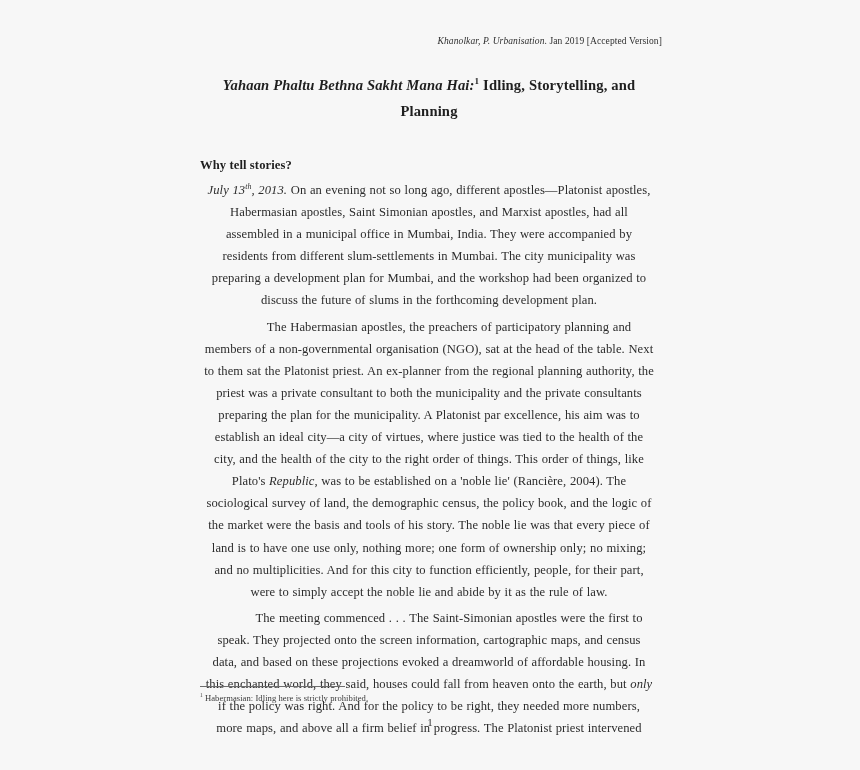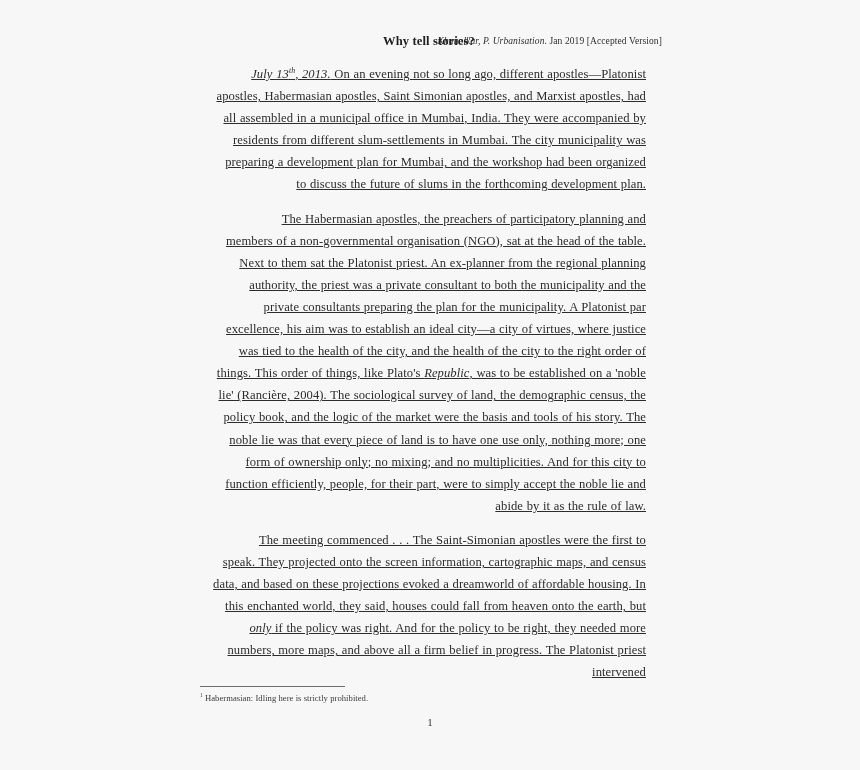--- a/index.html
+++ b/index.html
@@ -65,32 +65,30 @@
 
   
   .section-heading {
     margin: 0;
     padding-top: 31px;
     font-size: 12.6px;
     font-weight: bold;
     line-height: 20px;
     letter-spacing: 0.1px;
     color: #1f1f1f;
-    text-align: center;
   }
 
   
   p.body {
-    margin: 12px;
+    margin: 4px;
     font-size: 12.6px;
     line-height: 22.1px;
-    text-align: right;
+    text-align: center;
     letter-spacing: 0.08px;
     word-spacing: 0.4px;
-    text-decoration: underline;
   }
   p.body.indent {
     text-indent: 40px;
   }
   p.body .ital { font-style: italic; }
 
   
   .footnote-area {
     position: absolute;
     left: 200px;
@@ -127,20 +125,21 @@
 
 <div class="page">
 
   <div class="running-head">
     <span class="ital">Khanolkar, P.</span>
     <span class="ital">Urbanisation</span><span>. <span>Jan 2019 [Accepted Version]</span></span>
   </div>
 
   <div class="content">
 
+    <h1 class="doc-title"><span class="phrase">Yahaan Phaltu Bethna Sakht Mana Hai:</span><sup>1</sup><span> Idling, Storytelling, and Planning</span></h1>
 
     <h2 class="section-heading">Why tell stories?</h2>
 
     <p class="body"><span class="ital">July 13</span><sup class="ital">th</sup><span class="ital">, 2013.</span><span> On an evening not so long ago, different apostles—Platonist apostles, Habermasian apostles, Saint Simonian apostles, and Marxist apostles, had all assembled in a municipal office in Mumbai, India. They were accompanied by residents from different slum-settlements in Mumbai. The city municipality was preparing a development plan for Mumbai, and the workshop had been organized to discuss the future of slums in the forthcoming development plan.</span></p>
 
     <p class="body indent"><span>The Habermasian apostles, the preachers of participatory planning and members of a non-governmental organisation (NGO), sat at the head of the table. Next to them sat the Platonist priest. An ex-planner from the regional planning authority, the priest was a private consultant to both the municipality and the private consultants preparing the plan for the municipality. A Platonist par excellence, his aim was to establish an ideal city—a city of virtues, where justice was tied to the health of the city, and the health of the city to the right order of things. This order of things, like Plato's </span><span class="ital">Republic</span><span>, was to be established on a 'noble lie' (Rancière, 2004). The sociological survey of land, the demographic census, the policy book, and the logic of the market were the basis and tools of his story. The noble lie was that every piece of land is to have one use only, nothing more; one form of ownership only; no mixing; and no multiplicities. And for this city to function efficiently, people, for their part, were to simply accept the noble lie and abide by it as the rule of law.</span></p>
 
     <p class="body indent"><span>The meeting commenced . . .  The Saint-Simonian apostles were the first to speak. They projected onto the screen information, cartographic maps, and census data, and based on these projections evoked a dreamworld of affordable housing. In this enchanted world, they said, houses could fall from heaven onto the earth, but </span><span class="ital">only</span><span> if the policy was right. And for the policy to be right, they needed more numbers, more maps, and above all a firm belief in progress. The Platonist priest intervened</span></p>
 
   </div>

